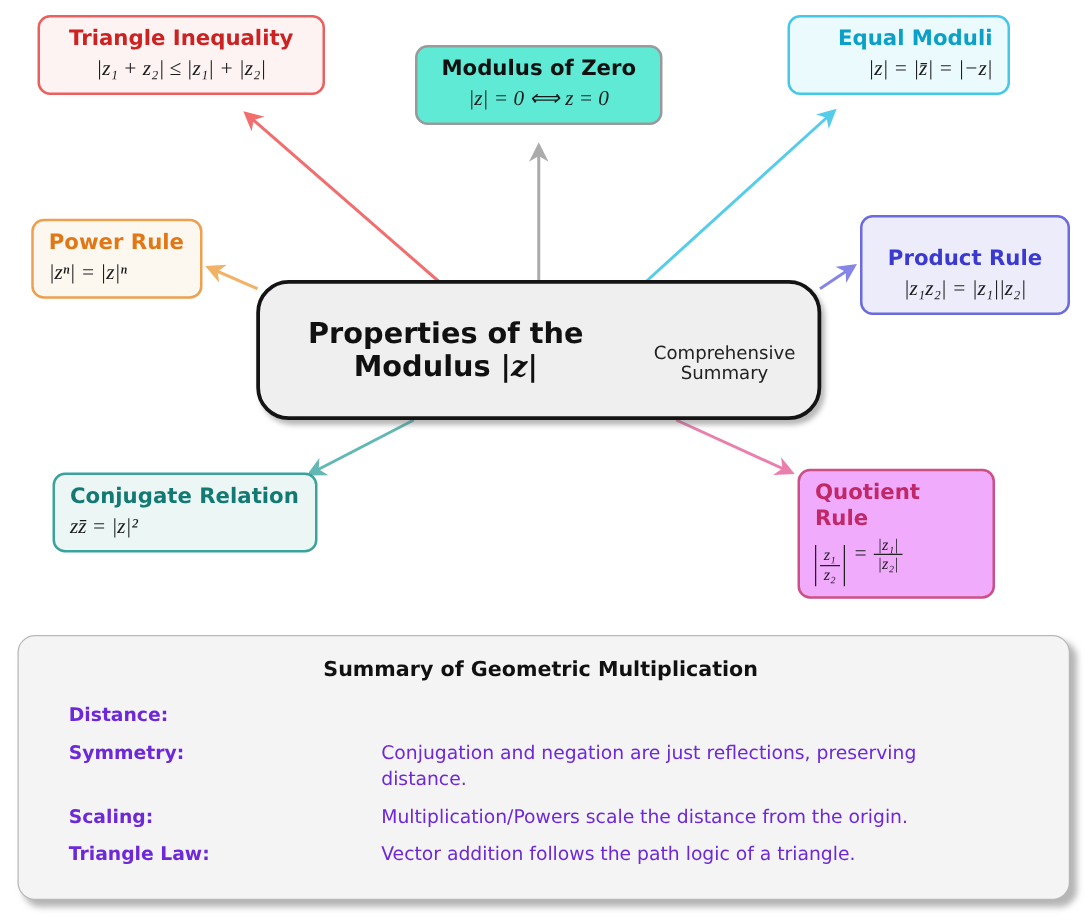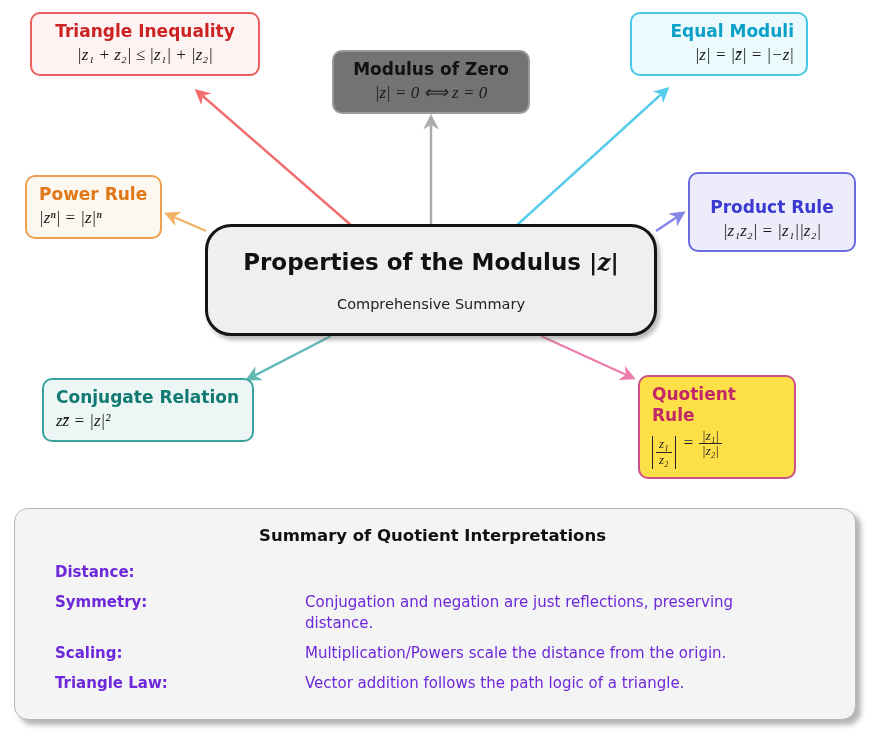--- a/index.html
+++ b/index.html
@@ -36,31 +36,31 @@
   .node-formula {
     font-family:Liberation Serif, serif;
     font-style:italic;
     font-size:17px;
     color:#1a1a1a;
     margin-top:2px;
     line-height:1.3;
   }
   #node-triangle  { left:30px;  top:12px;  width:230px; text-align:center; border-color:#ec5f5f; background:#fdf3f3; }
   #node-triangle  .node-title { color:#cc2222; }
-  #node-zero      { left:332px; top:50px;  width:198px; text-align:center; border-color:#9a9a9a; background:#737373; }
+  #node-zero      { left:332px; top:36px;  width:198px; text-align:center; border-color:#9a9a9a; background:#5eead4; }
   #node-zero      .node-title { color:#111111; }
   #node-equal     { left:630px; top:12px;  width:178px; text-align:right; border-color:#45c8e8; background:#eafafd; }
   #node-equal     .node-title { color:#0aa0c8; }
   #node-power     { left:25px;  top:175px; width:137px; text-align:left;   border-color:#eda04f; background:#fdf8ef; }
   #node-power     .node-title { color:#e07818; }
   #node-product   { left:688px; top:172px; width:168px; text-align:center; border-color:#6b6bde; background:#ececfb; }
   #node-product   .node-title { color:#3a3ad0;margin-top:16px; }
   #node-conjugate { left:42px;  top:378px; width:212px; text-align:left;   border-color:#3aa49c; background:#ebf6f5; }
   #node-conjugate .node-title { color:#127a72; }
-  #node-quotient  { left:638px; top:375px; width:158px; text-align:left;   border-color:#cc4f85; background:#fde047; }
+  #node-quotient  { left:638px; top:375px; width:158px; text-align:left;   border-color:#cc4f85; background:#f0abfc; }
   #node-quotient  .node-title { color:#c02868; }
   
   .frac {
     display:inline-flex;
     flex-direction:column;
     align-items:center;
     vertical-align:middle;
     font-size:13px;
     line-height:1.15;
   }
@@ -79,21 +79,20 @@
   #center-node {
     position:absolute;
     left:205px; top:224px;
     width:452px; height:112px;
     box-sizing:border-box;
     background:#efefef;
     border:3.5px solid #141414;
     border-radius:26px;
     box-shadow:3px 4px 4px rgba(100,100,100,0.45);
     display:flex;
-    flex-direction:column;
     align-items:center;
     justify-content:center;
     text-align:center;
   }
   .center-title {
     font-weight:bold;
     font-size:23px;
     color:#111;
   }
   .center-title .math {
@@ -220,21 +219,21 @@
 
   <div id="center-node">
     <div class="center-title">
       <span>Properties of the Modulus</span>
       <span class="math">|z|</span>
     </div>
     <div class="center-subtitle">Comprehensive Summary</div>
   </div>
 
   <div id="summary-panel">
-    <div class="summary-title">Summary of Quotient Interpretations</div>
+    <div class="summary-title">Summary of Geometric Multiplication</div>
 
     <div class="summary-row">
       <div class="summary-label">Distance:</div>
     </div>
     <div class="summary-row">
       <div class="summary-label">Symmetry:</div>
       <div class="summary-text">Conjugation and negation are just reflections, preserving distance.</div>
     </div>
     <div class="summary-row">
       <div class="summary-label">Scaling:</div>

